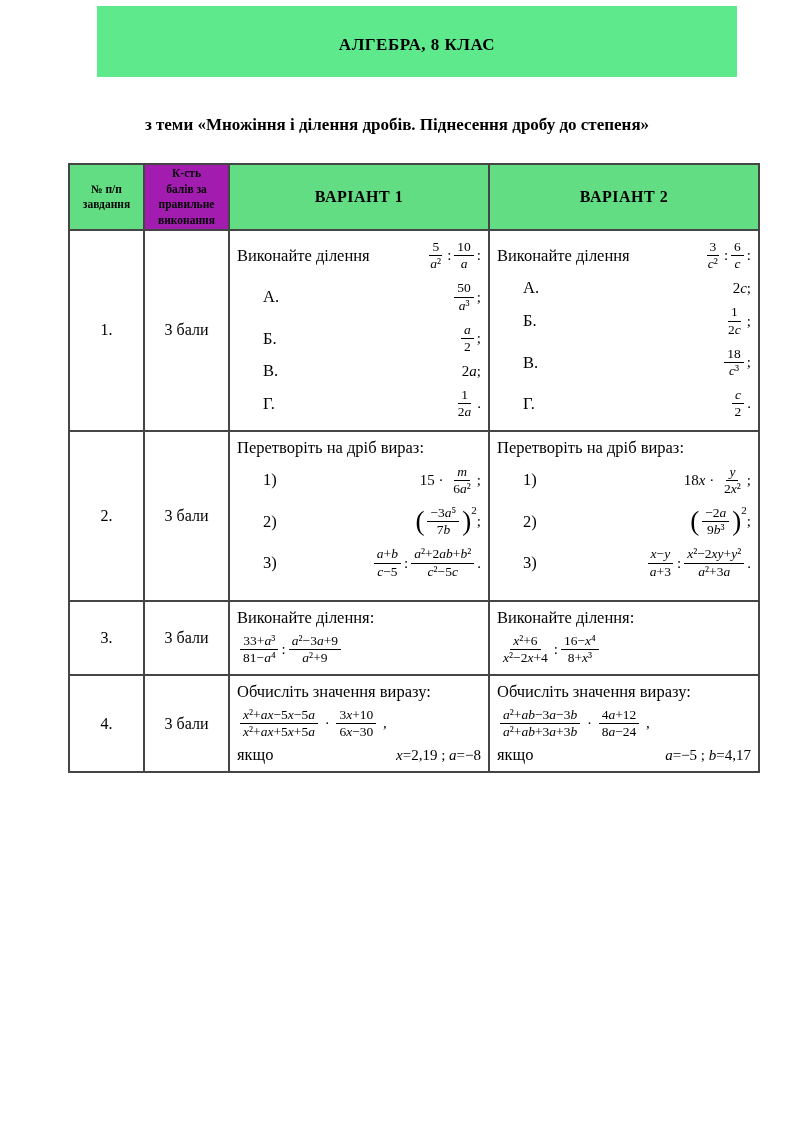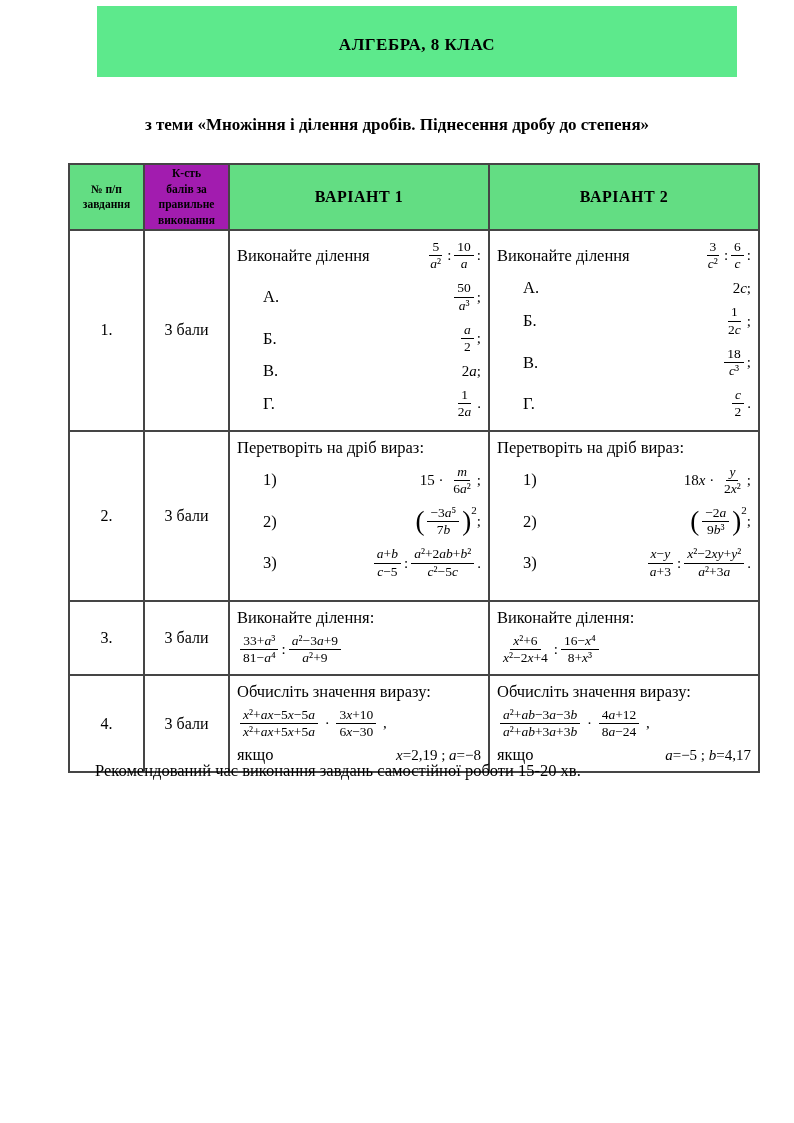--- a/index.html
+++ b/index.html
@@ -385,14 +385,13 @@
                 <span class="mtxt">=−5 ; </span>
                 <i class="mtxt">b</i>
                 <span class="mtxt">=4,17</span>
               </span>
             </div>
           </td>
         </tr>
       </tbody>
   </table>
 
-  <div class="footer">Рекомендований час виконання завдань самостійної роботи 15-20 хв.</div>
 </div>
 
 </body></html>

